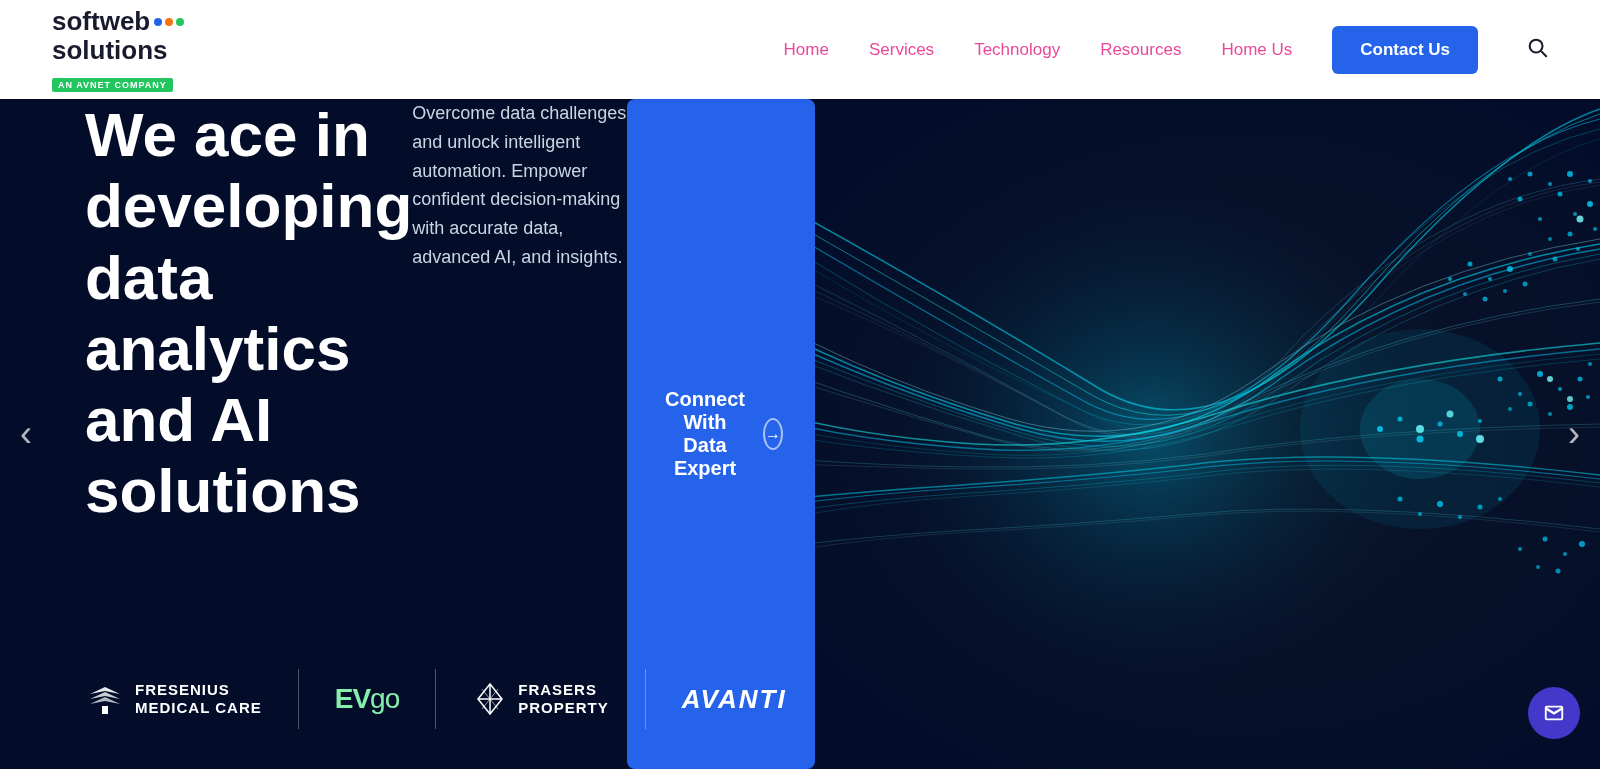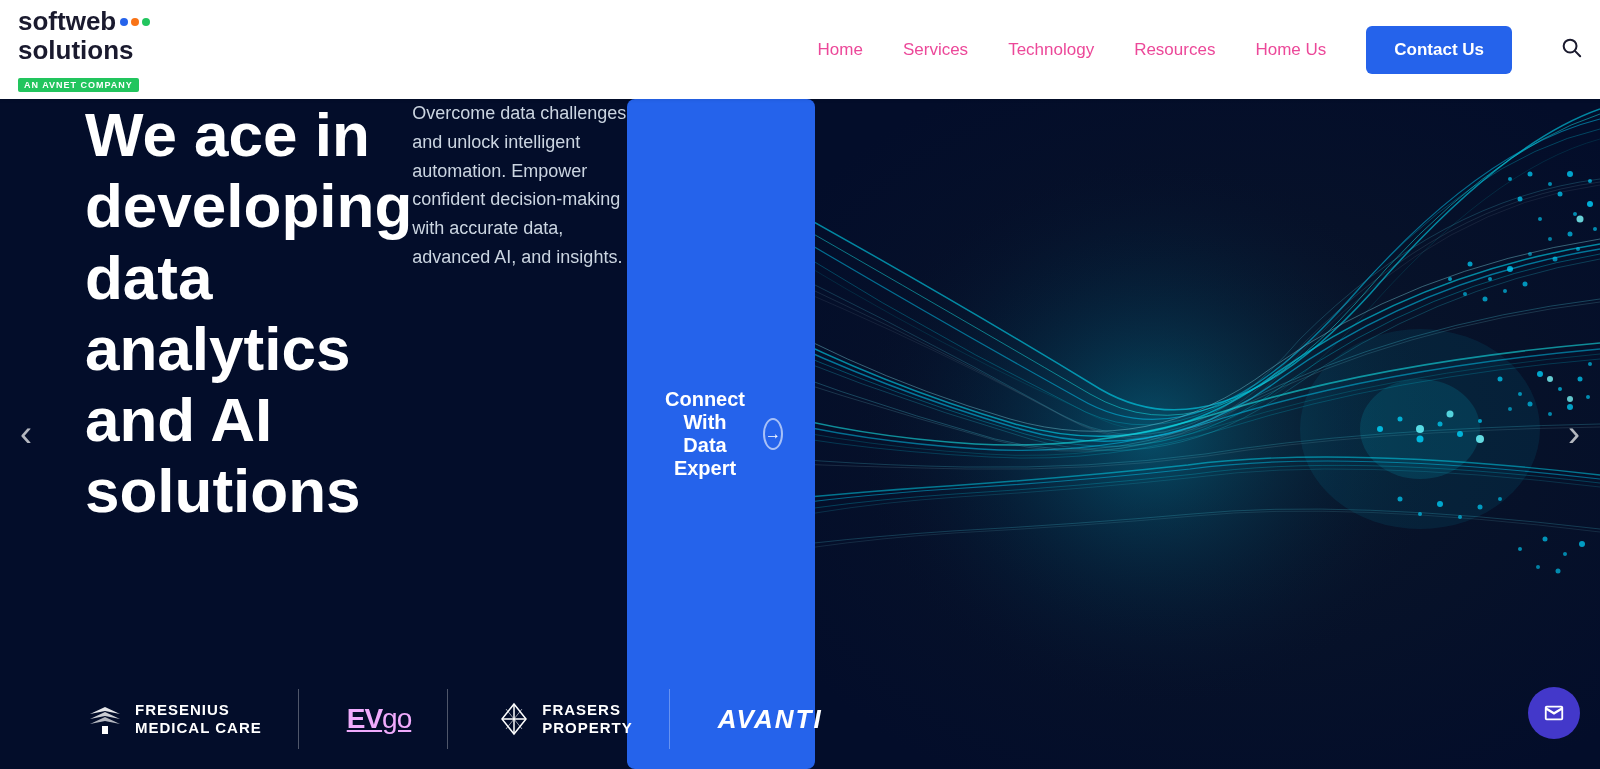--- a/index.html
+++ b/index.html
@@ -7,21 +7,21 @@
 
     
     .header {
       position: absolute;
       top: 0; left: 0; right: 0;
       height: 99px;
       background: #fff;
       display: flex;
       align-items: center;
       justify-content: space-between;
-      padding: 0 18px;
+      padding: 0 52px;
       z-index: 10;
       box-shadow: 0 1px 4px rgba(0,0,0,0.08);
     }
     .logo-area {
       display: flex;
       flex-direction: column;
       align-items: flex-start;
     }
     .logo-text {
       font-size: 26px;
@@ -153,22 +153,22 @@
     }
     .carousel-arrow-left { left: 20px; }
     .carousel-arrow-right { right: 20px; }
 
     
     .client-logos {
       position: absolute;
       bottom: 0;
       left: 85px;
       display: flex;
-      align-items: center;
-      gap: 12px;
+      align-items: flex-start;
+      gap: 0;
       height: 100px;
     }
     .logo-item {
       display: flex;
       align-items: center;
       padding: 0 36px;
       border-right: 1px solid rgba(255,255,255,0.3);
       height: 60px;
     }
     .logo-item:first-child { padding-left: 0; }
@@ -177,23 +177,22 @@
       color: #fff;
       font-size: 15px;
       font-weight: 700;
       text-transform: uppercase;
       letter-spacing: 1px;
       line-height: 1.2;
     }
     .evgo-text {
       font-size: 28px;
       font-weight: 800;
-      color: #f0abfc;
+      color: #86efac;
       letter-spacing: -1px;
-      text-decoration: underline;
     }
     .avanti-text {
       font-size: 26px;
       font-weight: 700;
       color: #fff;
       font-style: italic;
       letter-spacing: 2px;
     }
 
     

